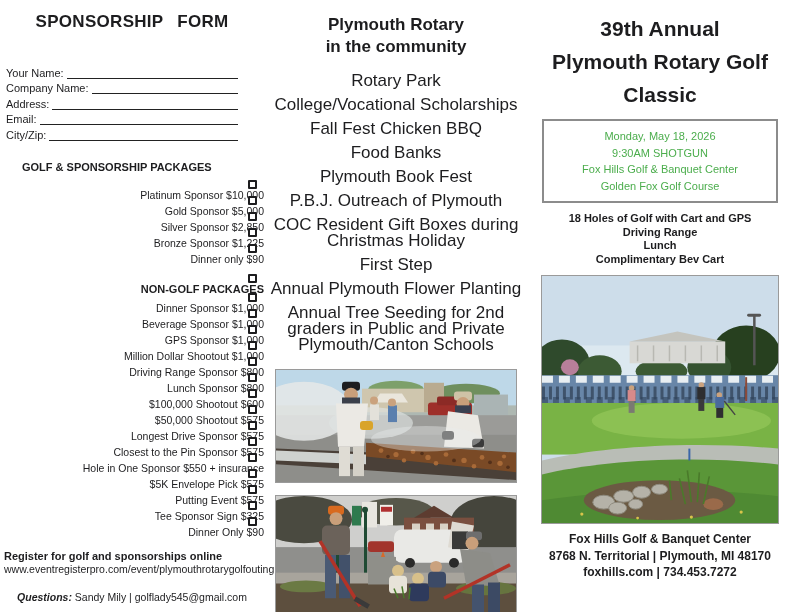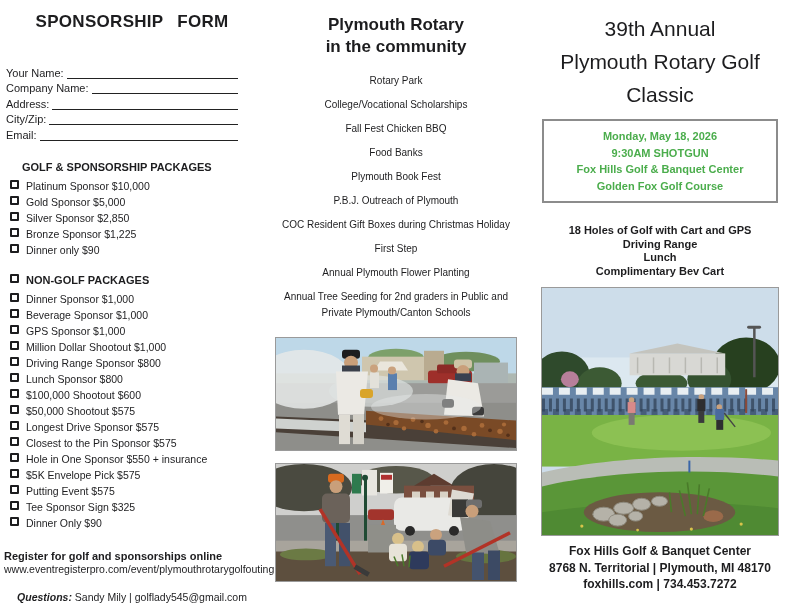--- a/index.html
+++ b/index.html
@@ -12,48 +12,48 @@
   .left { padding:12px 0 0 0; }
   .left h1 { font-size:17px; font-weight:800; text-align:center; letter-spacing:.3px;
     word-spacing:9px; margin-bottom:16px; }
   .fields { padding:0 26px 0 6px;margin-top:31px; }
   .frow { display:flex; align-items:flex-end; height:15.5px; font-size:11px; }
   .flabel { white-space:nowrap; padding-right:3px; }
   .fline { flex:1; border-bottom:1px solid #222; height:12px; }
   .pkg-header { font-weight:800; font-size:11px; }
   .golf-pkgs { margin:20px 0 0 10px; }
   .golf-pkgs > .pkg-header { margin:0 0 7px 12px; }
-  .crow { display:flex; align-items:flex-start; height:16px; font-size:10.5px; }
+  .crow { display:flex; align-items:flex-end; height:16px; font-size:10.5px;flex-direction:column; }
   .cbox { width:9px; height:9px; border:2px solid #1d1d1f; border-radius:1px;
     margin-right:7px; flex:0 0 auto; background:#fff; }
   .nongolf { margin:14px 0 0 10px; }
   .nongolf .crow.hdr { height:17px; margin-bottom:2px; }
   .register { margin-top:17px; text-align:left; padding:0 4px; }
   .reg-head { font-size:11px; font-weight:800; }
   .reg-url { font-size:10.5px; margin-top:1px; }
   .questions { margin-top:16px; text-align:center; font-size:10.5px; }
   .q-label { font-weight:800;font-style:italic; }
 
   
   .mid { padding:14px 6px 0 6px; text-align:center; }
   .mid-title div { font-size:17px; font-weight:800; line-height:22px; }
   .mid-list { margin-top:11px; }
-  .mid-list .item { font-size:10px; line-height:16px; padding:4px 0; }
+  .mid-list .item { font-size:17px; line-height:16px; padding:4px 0; }
   .photo-frame { border:1px solid #9a9a9a; margin:0 auto; overflow:hidden;
     background:#dde2e0; }
   .photo-bbq { width:242px; height:114px; margin-top:12px; }
   .photo-street { width:242px; height:119px; margin-top:12px; }
   .photo-frame svg { display:block; width:100%; height:100%; }
 
   
   .right { padding:12px 12px 0 12px; text-align:center; }
-  .right-title div { font-size:21px; font-weight:400; line-height:33px; }
+  .right-title div { font-size:21px; font-weight:700; line-height:33px; }
   .event-box { border:2px solid #8c8c8c; margin:8px 2px 0 2px; padding:7px 2px; }
-  .event-box div { font-size:11px; font-weight:700; line-height:16.5px; color:#4bad4c;text-align:center; }
-  .includes { margin-top:21px; }
+  .event-box div { font-size:11px; font-weight:400; line-height:16.5px; color:#4bad4c;text-align:center; }
+  .includes { margin-top:9px; }
   .includes div { font-size:11px; font-weight:800; line-height:13.5px; }
   .photo-golf { width:238px; height:249px; margin-top:9px; }
   .right-footer { margin-top:7px; }
   .right-footer div { font-size:12px; font-weight:800; line-height:16.5px; }
 </style>
 </head>
 <body>
 
 <div class="page">
 
@@ -71,26 +71,26 @@
           <span class="flabel">Company Name:</span>
           <span class="fline"></span>
         </div>
 
         <div class="frow">
           <span class="flabel">Address:</span>
           <span class="fline"></span>
         </div>
 
         <div class="frow">
+          <span class="flabel">Email:</span>
+          <span class="fline"></span>
+        </div>
+
+        <div class="frow">
           <span class="flabel">City/Zip:</span>
-          <span class="fline"></span>
-        </div>
-
-        <div class="frow">
-          <span class="flabel">Email:</span>
           <span class="fline"></span>
         </div>
       </div>
 
     <div class="golf-pkgs">
       <div class="pkg-header">GOLF &amp; SPONSORSHIP PACKAGES</div>
       <div>
 
           <div class="crow">
             <span class="cbox"></span>

